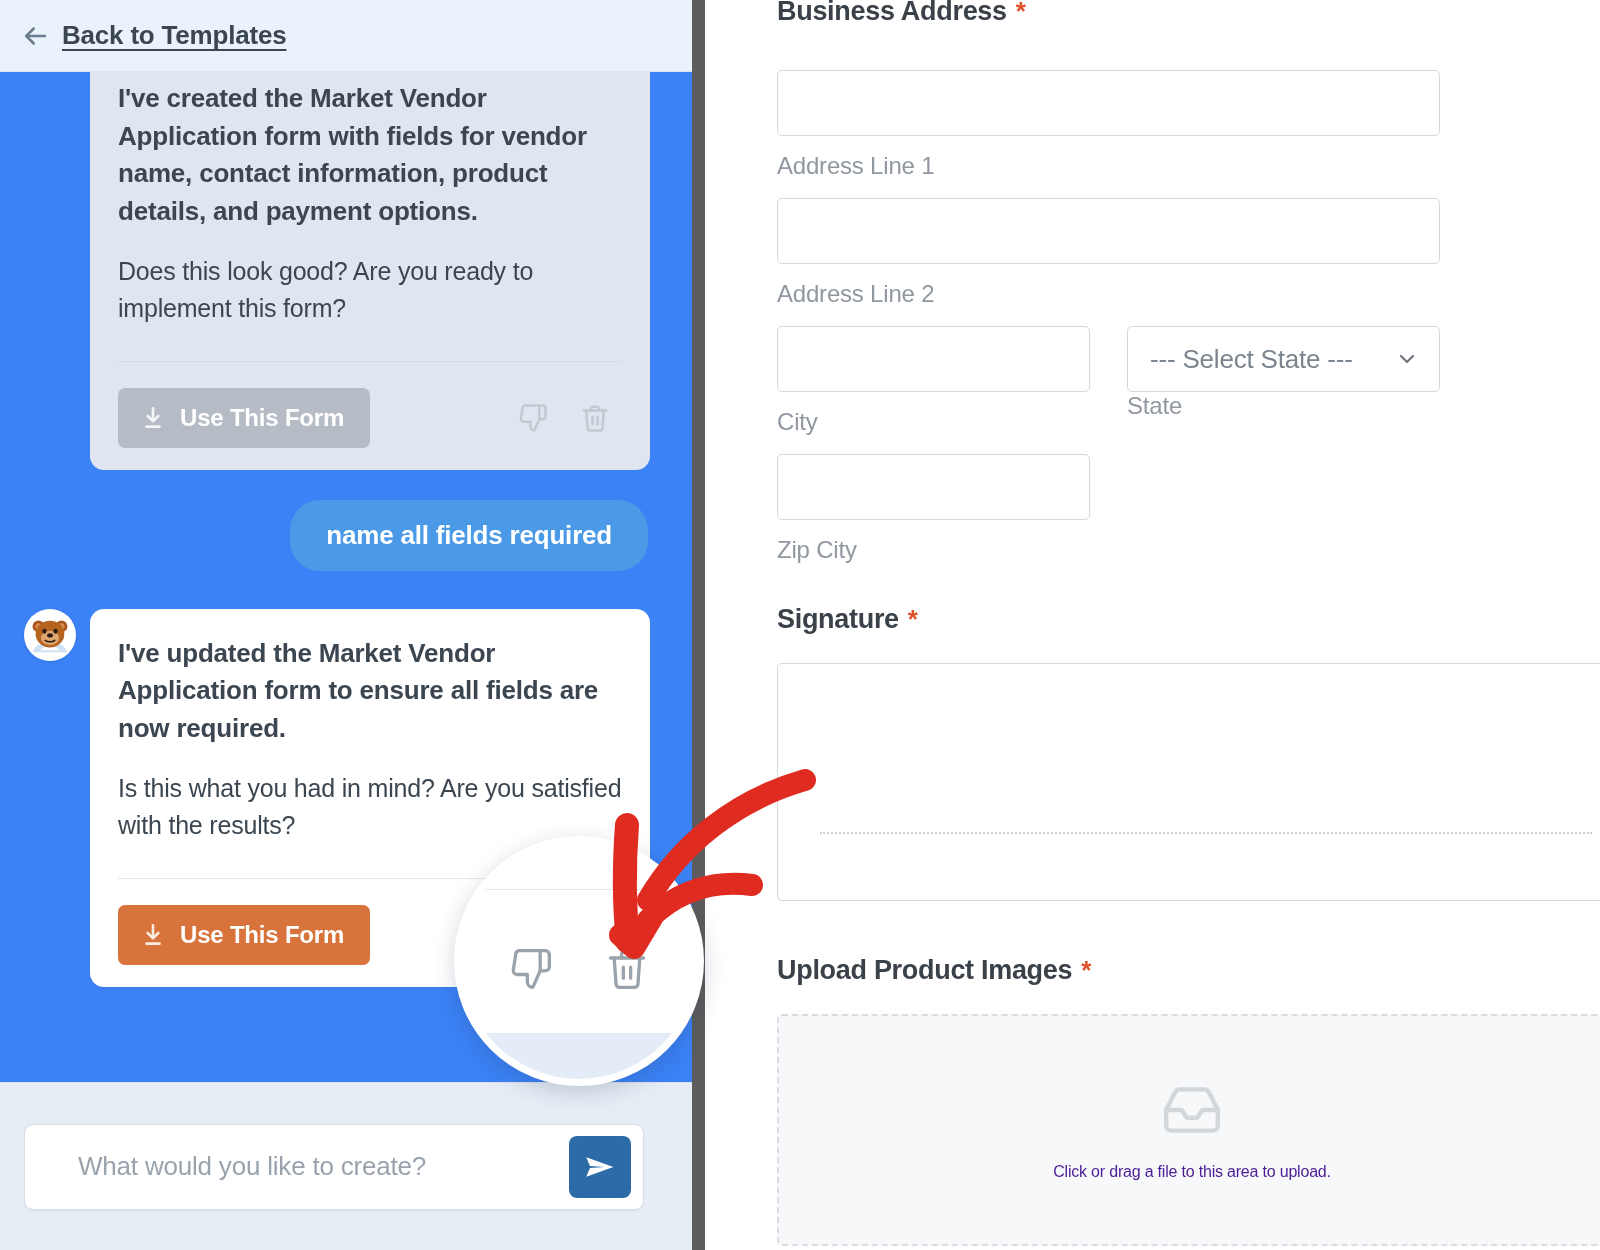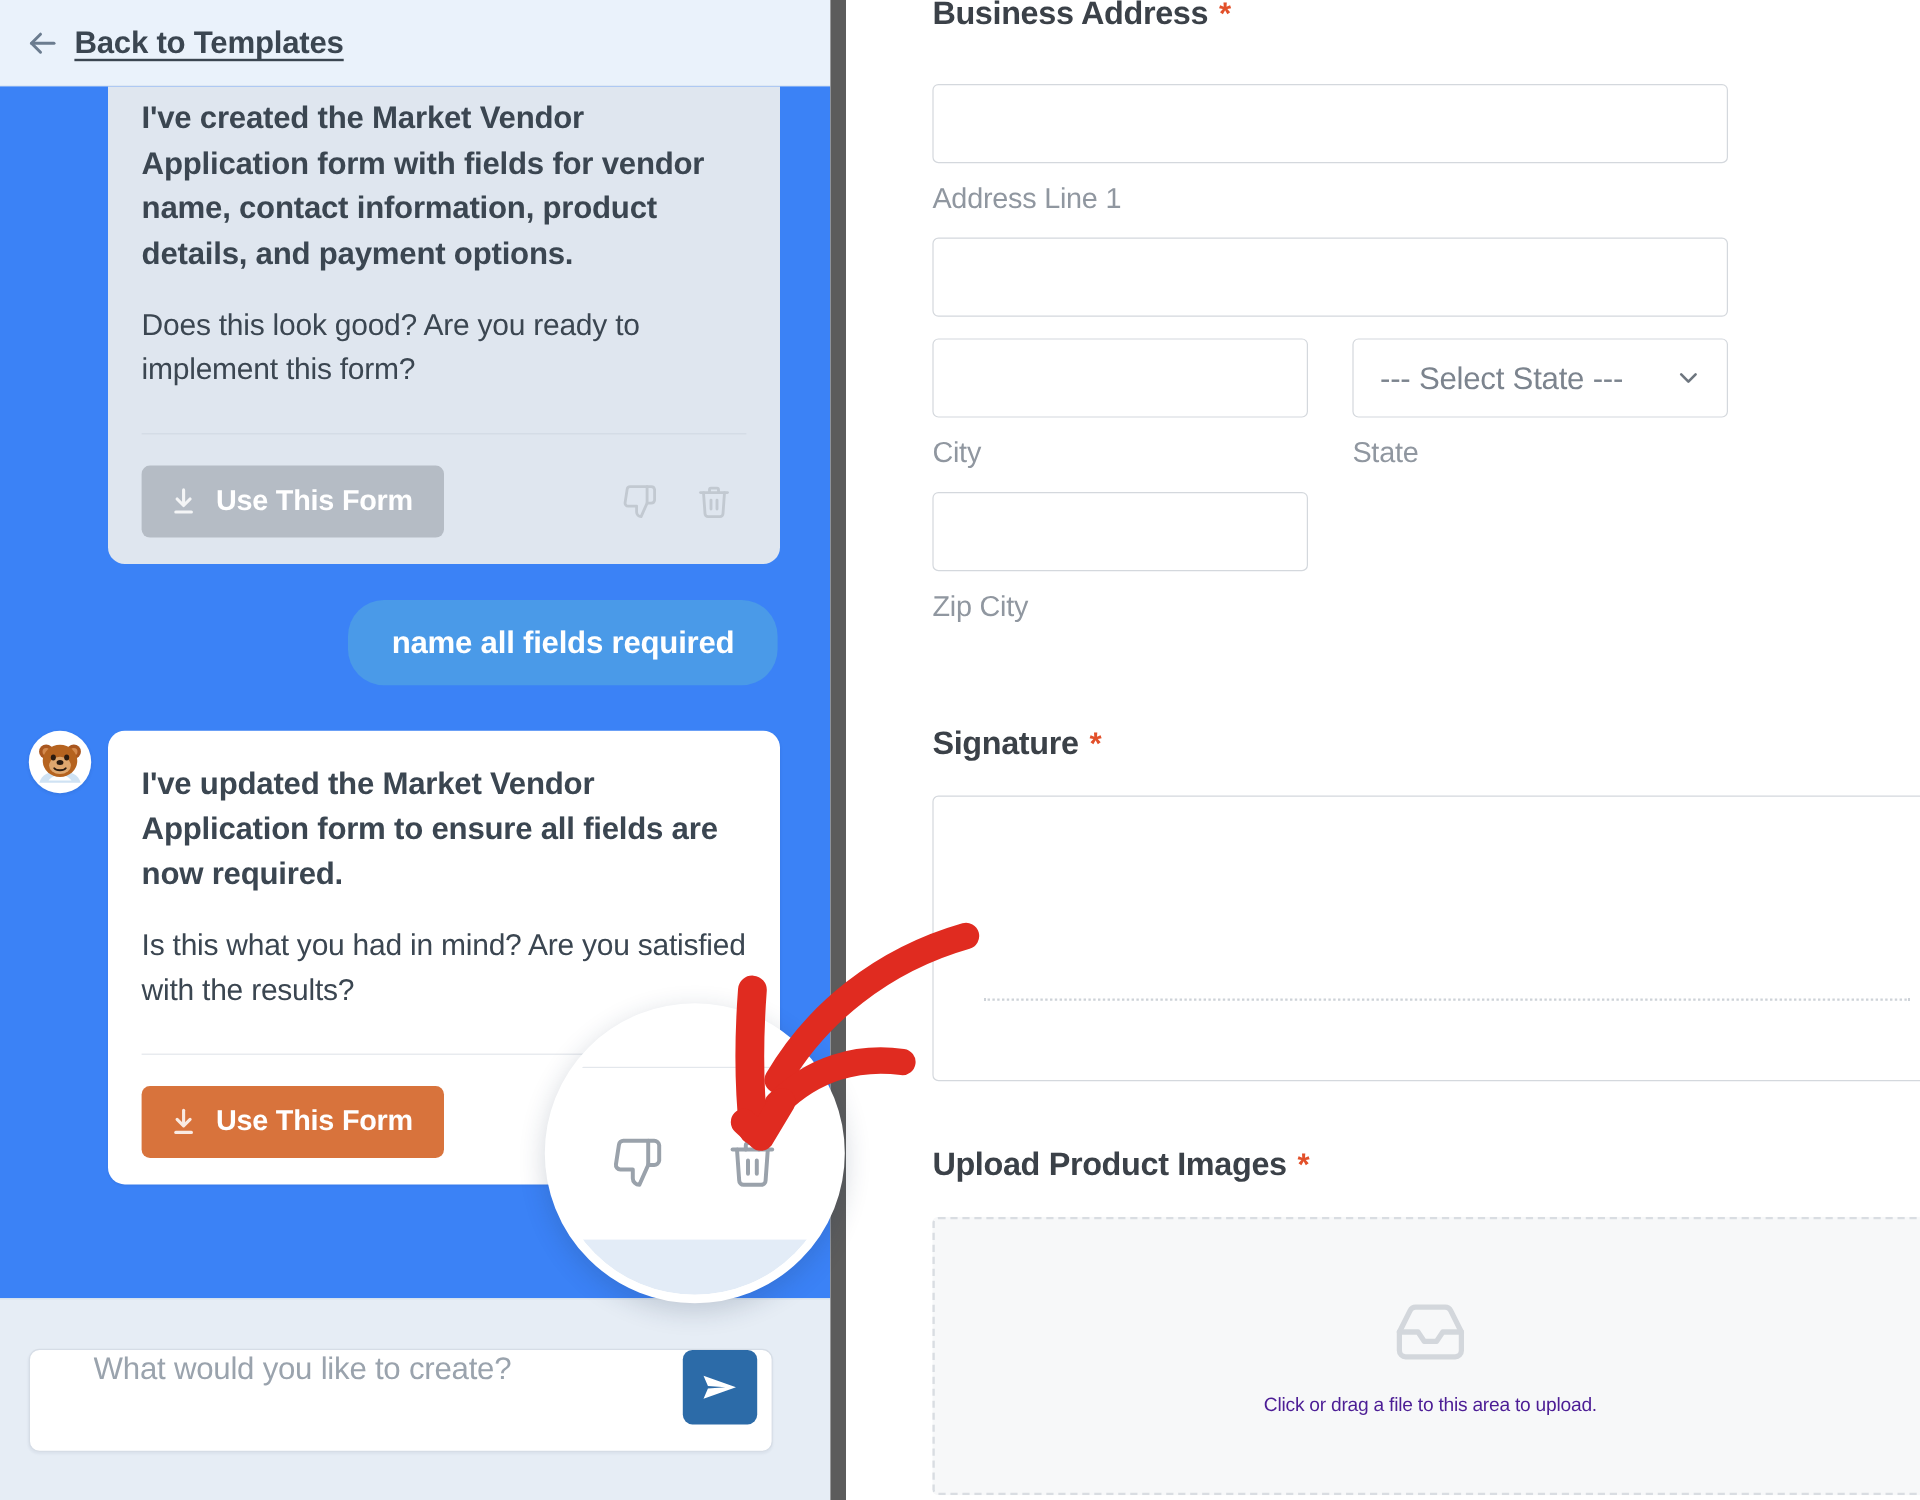--- a/index.html
+++ b/index.html
@@ -124,21 +124,21 @@
     border-top: 1px solid #dbe3ec;
     display: flex; align-items: center;
     padding: 0 24px;
   }
   .composer-box {
     position: relative;
     width: 620px; height: 86px;
     background: #ffffff;
     border: 1px solid #d6dde6;
     border-radius: 9px;
-    display: flex; align-items: flex-start;
+    display: flex; align-items: center;
     box-shadow: 0 1px 2px rgba(20,40,70,.05);
     padding-left: 31px;
   }
   .composer-input {
     flex: 1 1 auto; border: none; outline: none;
     background: transparent;
     font-size: 26px; color: #3b4651;
     font-family: "Liberation Sans", sans-serif;
     padding: 0 22px; letter-spacing: -0.2px;
   }
@@ -377,36 +377,37 @@
   <div class="form-panel">
 
     <div style="position:absolute; left:72px; top:-4px;">
       <div class="field-label">
         <span>Business Address</span>
         <span class="req">*</span>
       </div>
       <div class="inp" style="margin-top:43px;"></div>
       <div class="sub-label" style="margin-top:16px;">Address Line 1</div>
       <div class="inp" style="margin-top:18px;"></div>
+      <div class="sub-label" style="margin-top:16px;">Address Line 2</div>
 
       <div style="display:flex; gap:37px; margin-top:18px;">
         <div>
           <div class="inp half"></div>
           <div class="sub-label" style="margin-top:16px;">City</div>
         </div>
         <div>
           <div class="sel">
             <span>--- Select State ---</span>
             <span class="chev">
               <svg width="24" height="24" viewBox="0 0 24 24" fill="none" stroke="currentColor" stroke-width="2.2" stroke-linecap="round" stroke-linejoin="round">
                   <polyline points="6 9 12 15 18 9"></polyline>
                 </svg>
             </span>
           </div>
-          <div class="sub-label" style="margin-top:16px;">State</div>
+          <div class="sub-label" style="">State</div>
         </div>
       </div>
 
       <div class="inp half" style="margin-top:18px;"></div>
       <div class="sub-label" style="margin-top:16px;">Zip City</div>
     </div>
 
     <div style="position:absolute; left:72px; top:604px;">
       <div class="field-label">
         <span>Signature</span>

